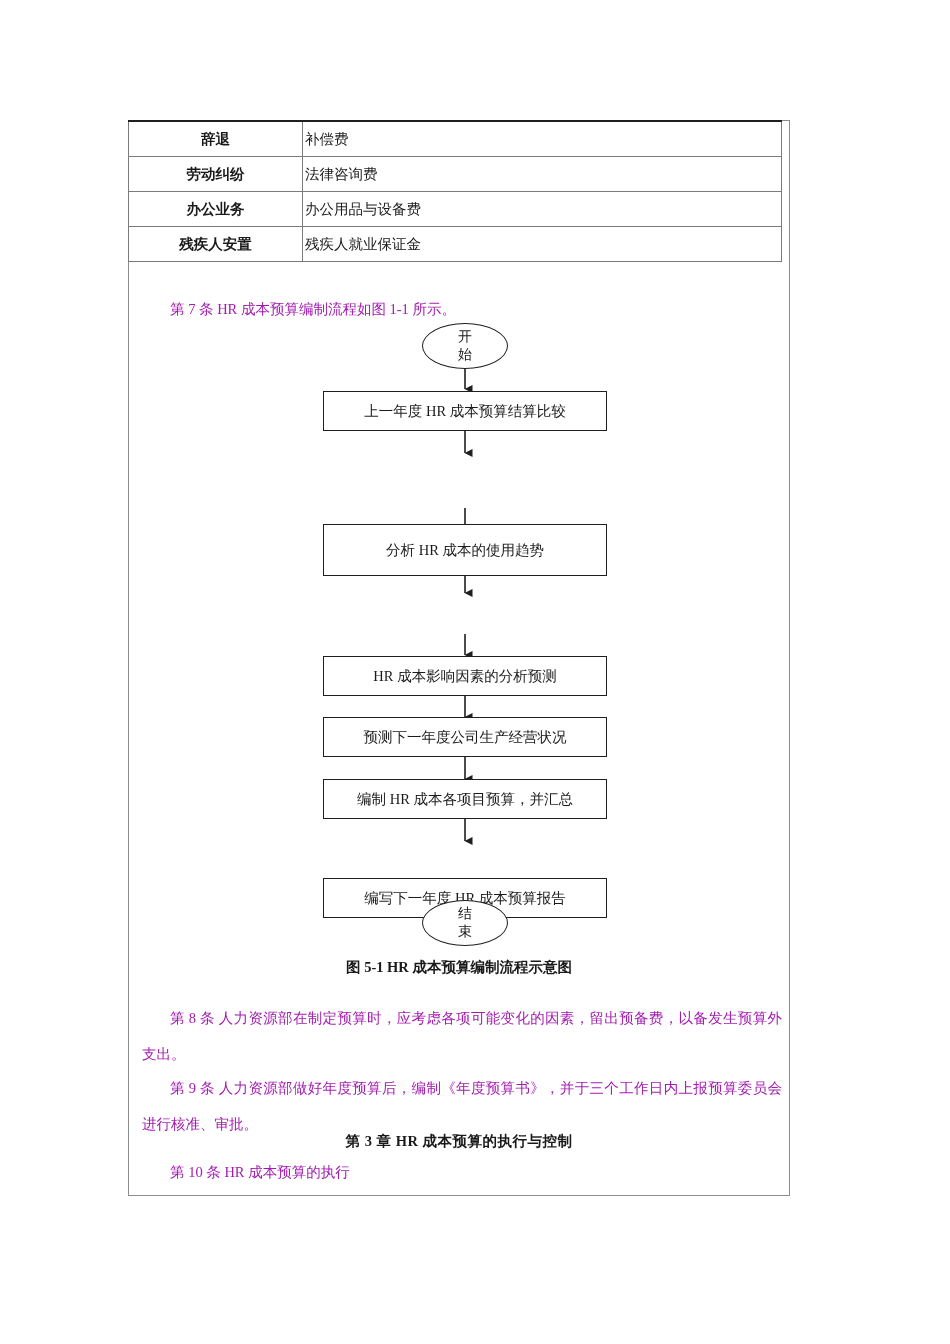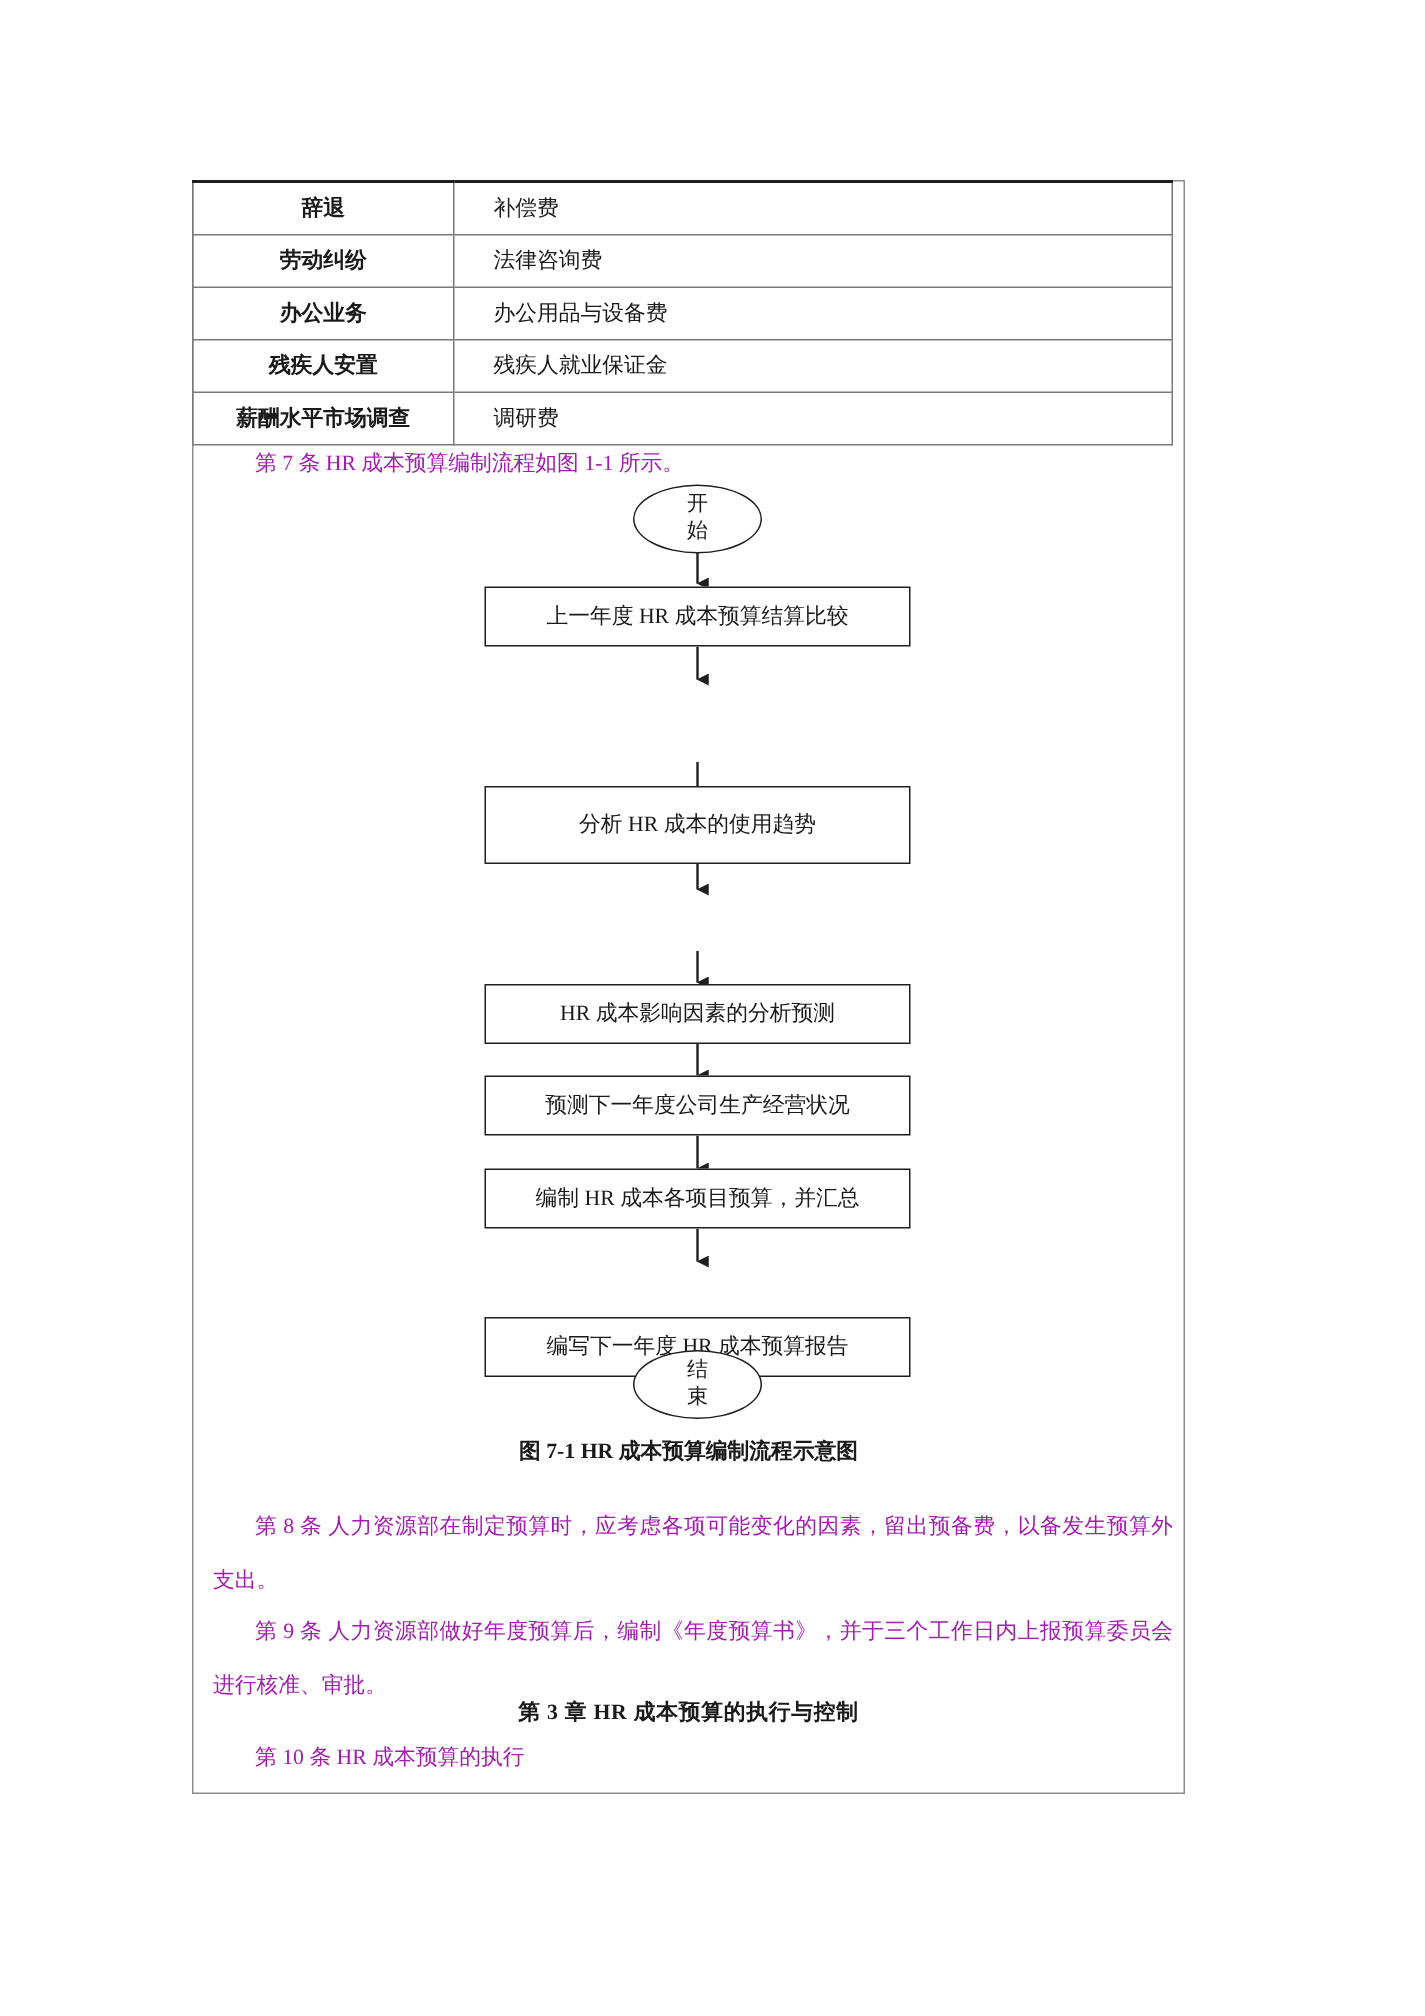--- a/index.html
+++ b/index.html
@@ -44,21 +44,21 @@
     line-height: 34px;
     box-sizing: border-box;
   }
   #cost-table td.cat {
     width: 174px;
     text-align: center;
     font-weight: bold;
   }
   #cost-table td.item {
     text-align: left;
-    padding-left: 26px;
+    padding-left: 2px;
   }
   #cost-table tr:first-child td { border-top: 2px solid #1f1f1f; }
 
   
   .para {
     position: absolute;
     font-size: 14.5px;
     line-height: 36px;
     color: #a21caf;
     left: 142px;
@@ -140,24 +140,20 @@
       <td class="cat">劳动纠纷</td>
       <td class="item">法律咨询费</td>
     </tr>
     <tr>
       <td class="cat">办公业务</td>
       <td class="item">办公用品与设备费</td>
     </tr>
     <tr>
       <td class="cat">残疾人安置</td>
       <td class="item">残疾人就业保证金</td>
-    </tr>
-    <tr>
-      <td class="cat">薪酬水平市场调查</td>
-      <td class="item">调研费</td>
     </tr>
   </tbody>
 </table>
 
 <div class="para" style="top:297px;left:142px;line-height:24px;">
   <span class="indent">第 7 条  HR 成本预算编制流程如图 1-1 所示。</span>
 </div>
 
 <div id="flowchart">
 
@@ -213,21 +209,21 @@
     <span>编写下一年度 HR 成本预算报告</span>
   </div>
 
   <div class="fc-node fc-terminal" style="top:900px;">
     <span>
       <span class="stack">结</span>
       <span class="stack">束</span>
     </span>
   </div>
 
-  <div class="fc-caption" style="top:958px;">图 7-1  HR 成本预算编制流程示意图</div>
+  <div class="fc-caption" style="top:958px;">图 5-1  HR 成本预算编制流程示意图</div>
 </div>
 
 <div class="para" style="top:1000px;">
   <span class="indent">第 8 条  人力资源部在制定预算时，应考虑各项可能变化的因素，留出预备费，以备发生预算外支出。</span>
 </div>
 
 <div class="para" style="top:1070px;">
   <span class="indent">第 9 条  人力资源部做好年度预算后，编制《年度预算书》，并于三个工作日内上报预算委员会进行核准、审批。</span>
 </div>
 

